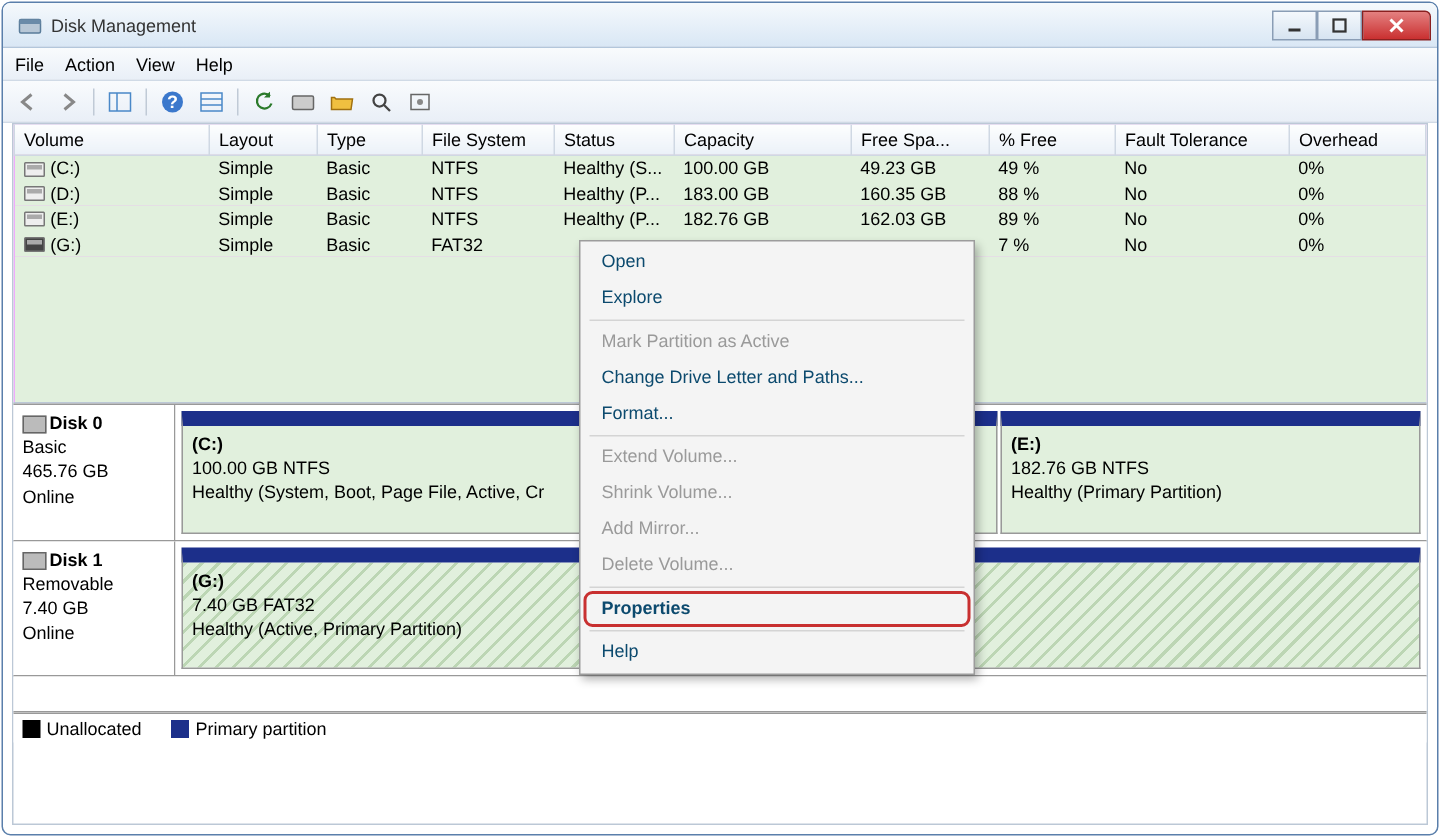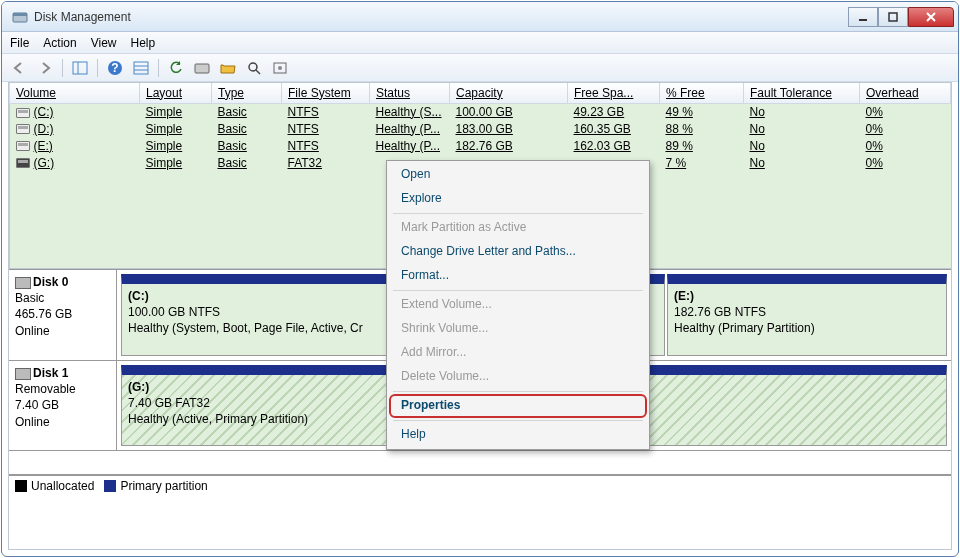--- a/index.html
+++ b/index.html
@@ -110,21 +110,20 @@
 .table-wrap {
   height: 186px;
   overflow: hidden;
   background: #e1f0dd;
   border-bottom: 1px solid #bcc8d6;
 }
 table.volumes {
   width: 100%;
   border-collapse: collapse;
   background: #f0abfc;
-  text-decoration: underline;
 }
 table.volumes th {
   background: linear-gradient(#fdfefe,#ebf1f8);
   border: 1px solid #cfd8e3;
   border-top: none;
   text-align: left;
   font-weight: normal;
   padding: 2px 6px;
   height: 20px;
 }
@@ -211,21 +210,21 @@
   display: flex;
   height: 24px;
   border-top: 1px solid #999;
 }
 .legend {
   height: 20px;
   border-top: 1px solid #999;
   display: flex;
   align-items: center;
   padding: 0 6px;
-  gap: 10px;
+  gap: 20px;
   background: #fff;
 }
 .sw {
   width: 12px;
   height: 12px;
   display: inline-block;
   vertical-align: middle;
   margin-right: 4px;
 }
 .context-menu {

